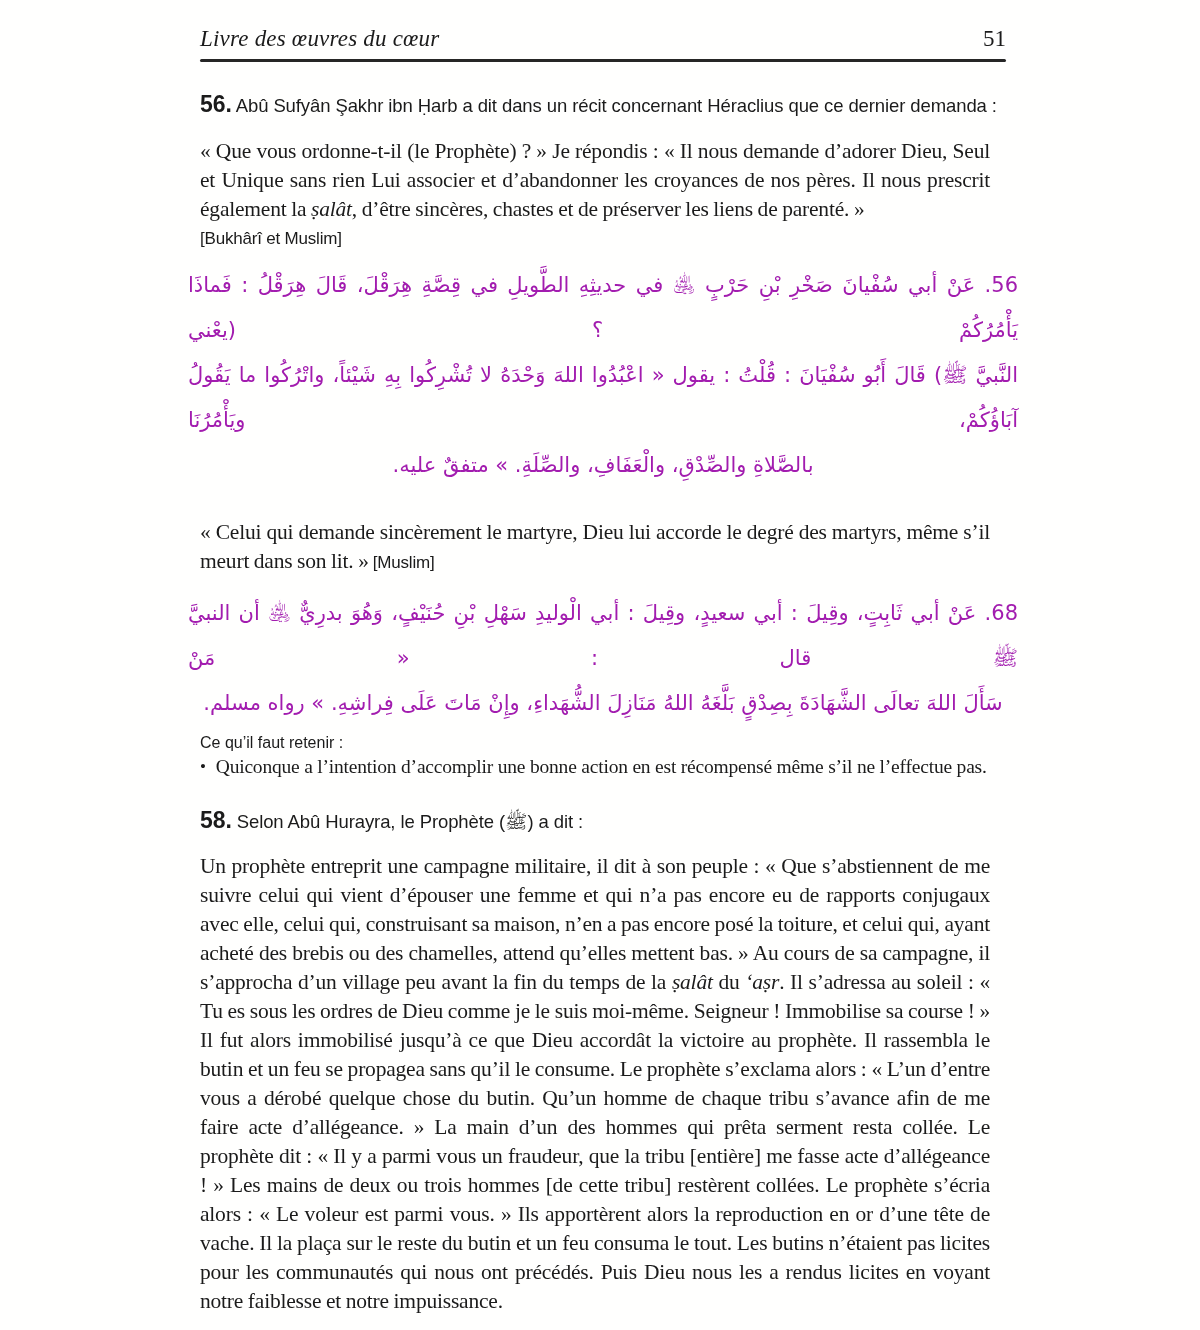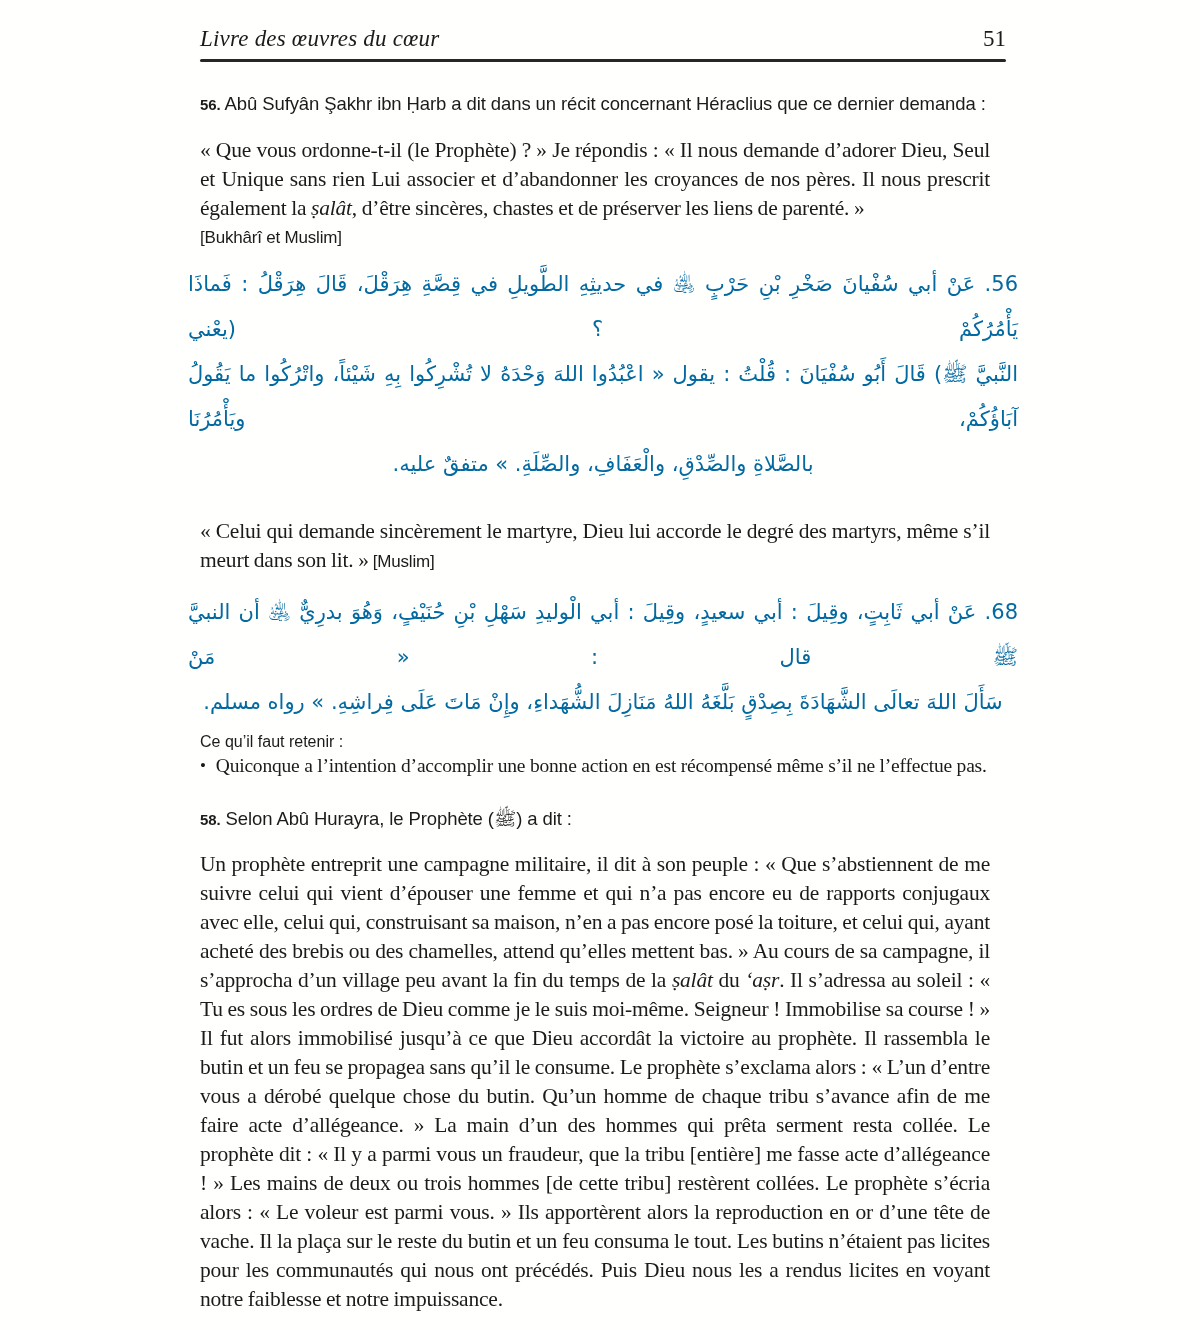--- a/index.html
+++ b/index.html
@@ -25,41 +25,41 @@
   .folio{font-size:23px;}
   .head-rule{
     margin-top:7px;height:3px;background:#262626;border-radius:2px;
   }
   
   .section{margin-top:30px;}
   .h-line{
     font-family:"Liberation Sans","DejaVu Sans",sans-serif;
     font-size:18.5px;line-height:24px;letter-spacing:-0.1px;
   }
-  .h-num{font-weight:bold;font-size:15px;}
+  .h-num{font-weight:bold;font-size:23px;}
   .body-par{
     margin:6px 16px 0 0;
     font-size:21.5px;line-height:29px;
     text-align:justify;
     letter-spacing:-0.2px;word-spacing:-0.5px;
   }
   .it{font-style:italic;}
   .src{
     font-family:"Liberation Sans","DejaVu Sans",sans-serif;
     font-size:17px;letter-spacing:-0.2px;
   }
   .src-line{margin-top:5px;}
   .src.inline{margin-left:4px;}
   
   .arabic{
     direction:rtl;
     margin:14px -12px 0 -12px;
     font-family:"DejaVu Sans",sans-serif;
     font-size:21px;line-height:45px;
-    color:#0369a1;
+    color:#a21caf;
   }
   .ar-line{white-space:nowrap;}
   .ar-line.j{text-align:justify;text-align-last:justify;white-space:normal;}
   .ar-line.c{text-align:center;white-space:normal;}
   
   .retenir{margin-top:8px;}
   .retenir-label{
     font-family:"Liberation Sans","DejaVu Sans",sans-serif;
     font-size:16px;
   }

